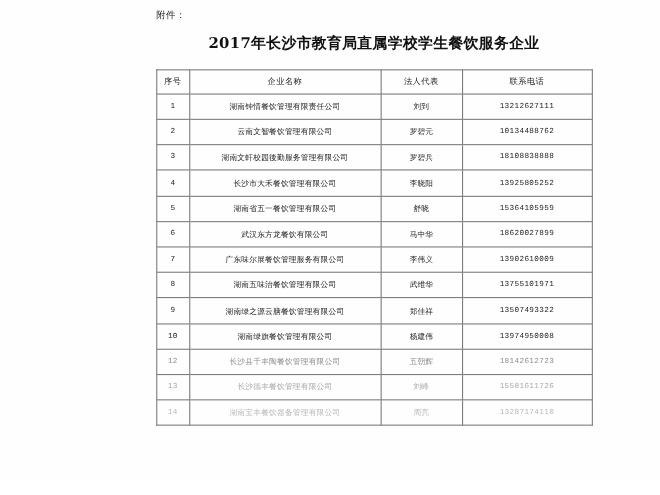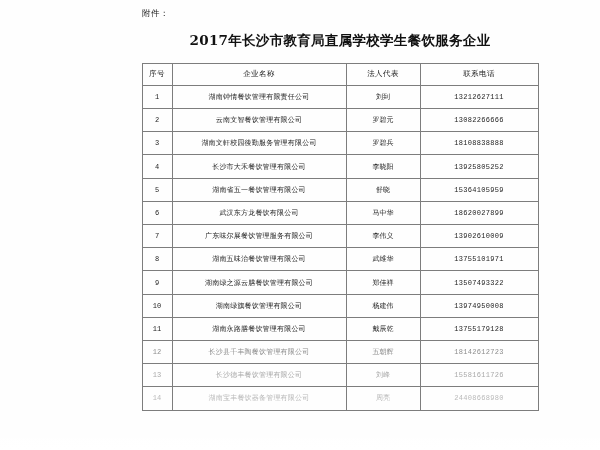--- a/index.html
+++ b/index.html
@@ -116,21 +116,21 @@
       <tr>
         <td class="idx">1</td>
         <td class="name">湖南钟情餐饮管理有限责任公司</td>
         <td class="rep">刘到</td>
         <td class="tel">13212627111</td>
       </tr>
       <tr>
         <td class="idx">2</td>
         <td class="name">云南文智餐饮管理有限公司</td>
         <td class="rep">罗碧元</td>
-        <td class="tel">13082266666</td>
+        <td class="tel">10134488762</td>
       </tr>
       <tr>
         <td class="idx">3</td>
         <td class="name">湖南文軒校园後勤服务管理有限公司</td>
         <td class="rep">罗碧兵</td>
         <td class="tel">18108838888</td>
       </tr>
       <tr>
         <td class="idx">4</td>
         <td class="name">长沙市大禾餐饮管理有限公司</td>
@@ -165,42 +165,36 @@
         <td class="idx">9</td>
         <td class="name">湖南绿之源云膳餐饮管理有限公司</td>
         <td class="rep">郑佳祥</td>
         <td class="tel">13507493322</td>
       </tr>
       <tr>
         <td class="idx">10</td>
         <td class="name">湖南绿旗餐饮管理有限公司</td>
         <td class="rep">杨建伟</td>
         <td class="tel">13974950008</td>
-      </tr>
-      <tr>
-        <td class="idx">11</td>
-        <td class="name">湖南永路膳餐饮管理有限公司</td>
-        <td class="rep">戴辰乾</td>
-        <td class="tel">13755179128</td>
       </tr>
       <tr class="fade1">
         <td class="idx">12</td>
         <td class="name">长沙县千丰陶餐饮管理有限公司</td>
         <td class="rep">五朝辉</td>
         <td class="tel">18142612723</td>
       </tr>
       <tr class="fade2">
         <td class="idx">13</td>
         <td class="name">长沙德丰餐饮管理有限公司</td>
         <td class="rep">刘峰</td>
         <td class="tel">15581611726</td>
       </tr>
       <tr class="fade3">
         <td class="idx">14</td>
         <td class="name">湖南宝丰餐饮器备管理有限公司</td>
         <td class="rep">周亮</td>
-        <td class="tel">24408668980</td>
+        <td class="tel">13287174110</td>
       </tr>
     </tbody>
   </table>
 
   <div class="bottom-fade"></div>
 </div>
 
 </body></html>

